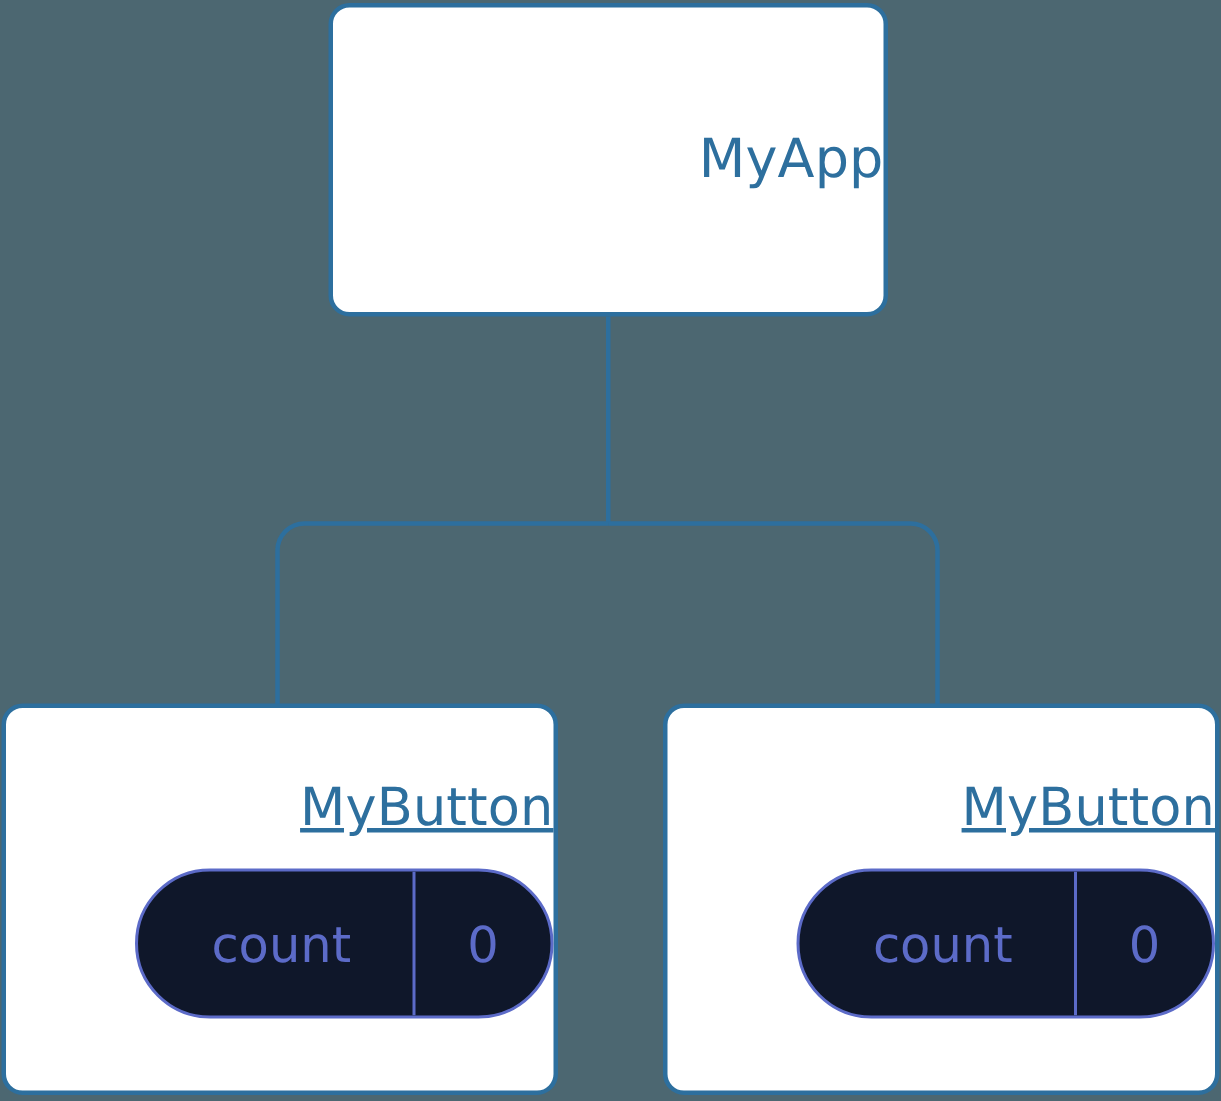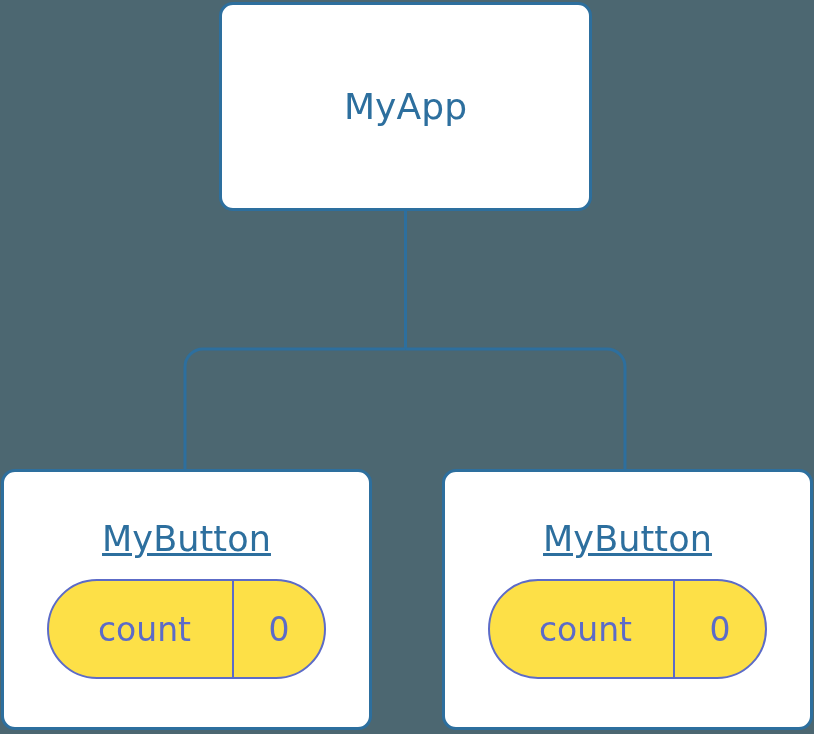--- a/index.html
+++ b/index.html
@@ -33,21 +33,21 @@
 
   
   .node {
     position: absolute;
     box-sizing: border-box;
     background: #ffffff;
     border: 3px solid #2d6f9e;
     border-radius: 14px;
     display: flex;
     flex-direction: column;
-    align-items: center;
+    align-items: flex-end;
     justify-content: center;
   }
   .node-root {
     left: 219px;
     top: 2px;
     width: 373px;
     height: 209px;
   }
   .node-child-left {
     left: 1px;
@@ -81,21 +81,21 @@
   }
 
   
   .pill {
     box-sizing: border-box;
     display: flex;
     align-items: stretch;
     border: 2px solid #5c6bc8;
     border-radius: 999px;
     height: 100px;
-    background: #fde047;
+    background: #0f172a;
     overflow: hidden;
   }
   .pill-key,
   .pill-val {
     display: flex;
     align-items: center;
     justify-content: center;
     color: #5c6bc8;
     font-size: 33px;
     line-height: 1;

